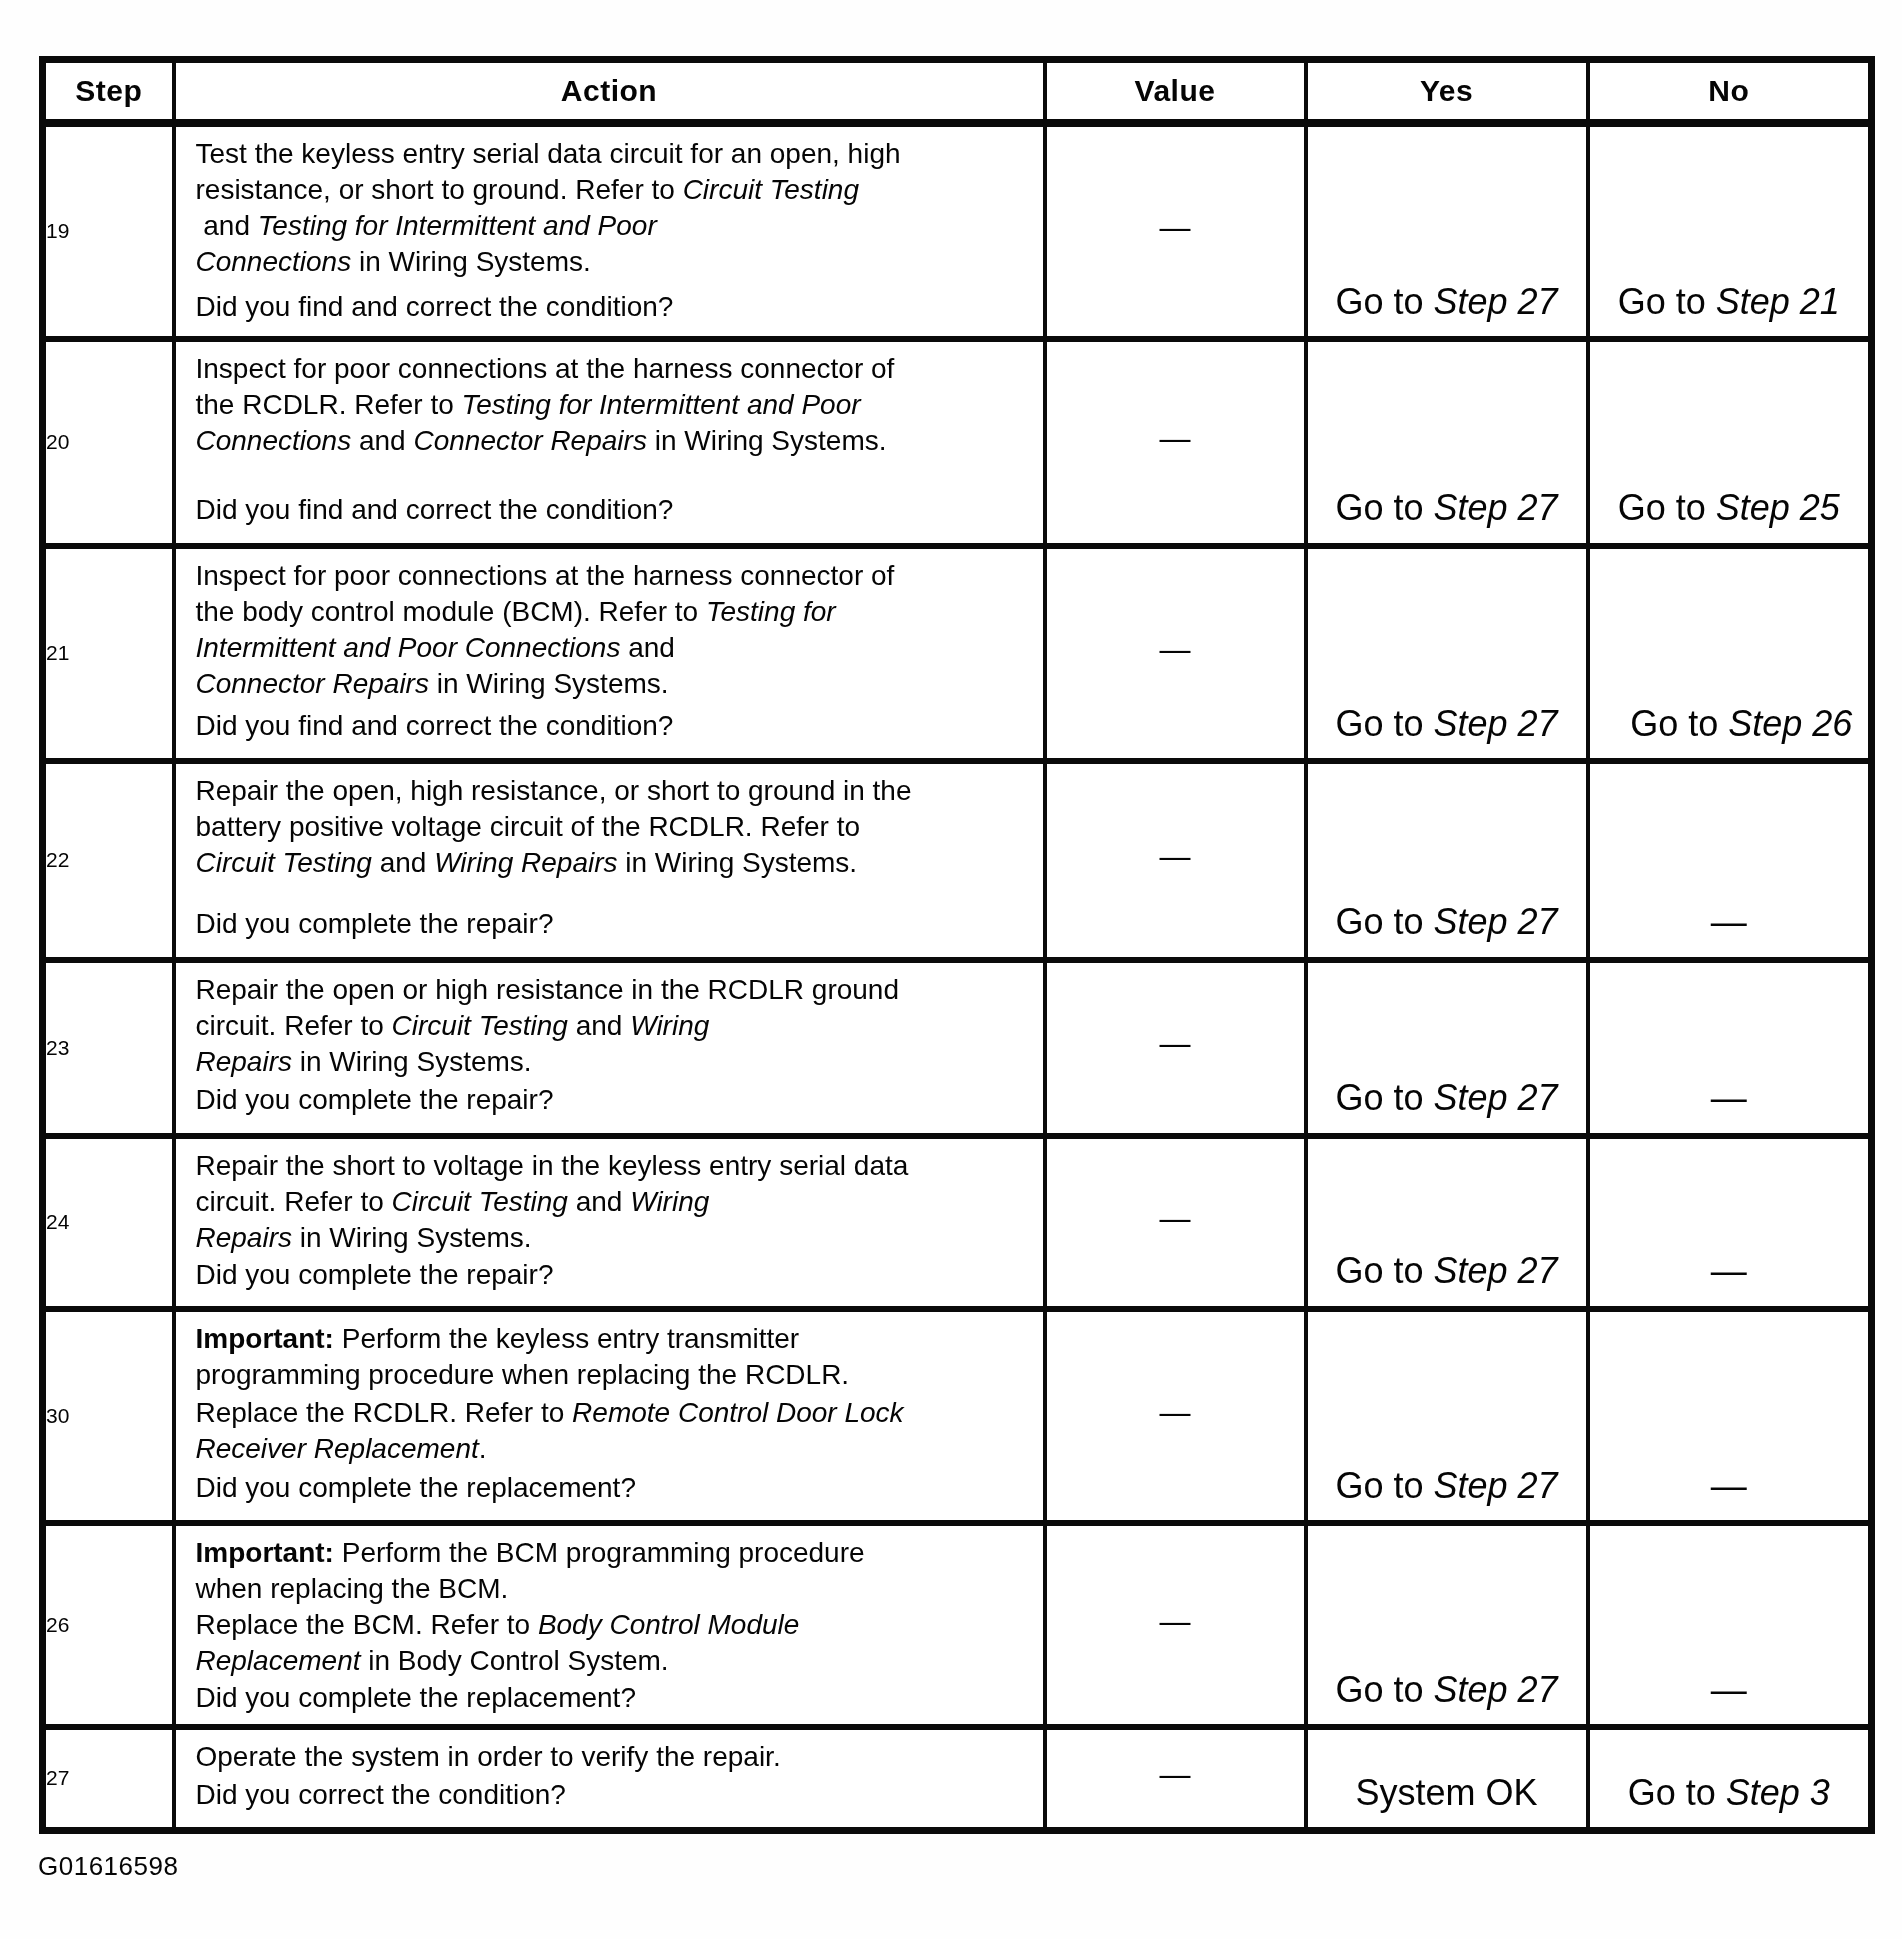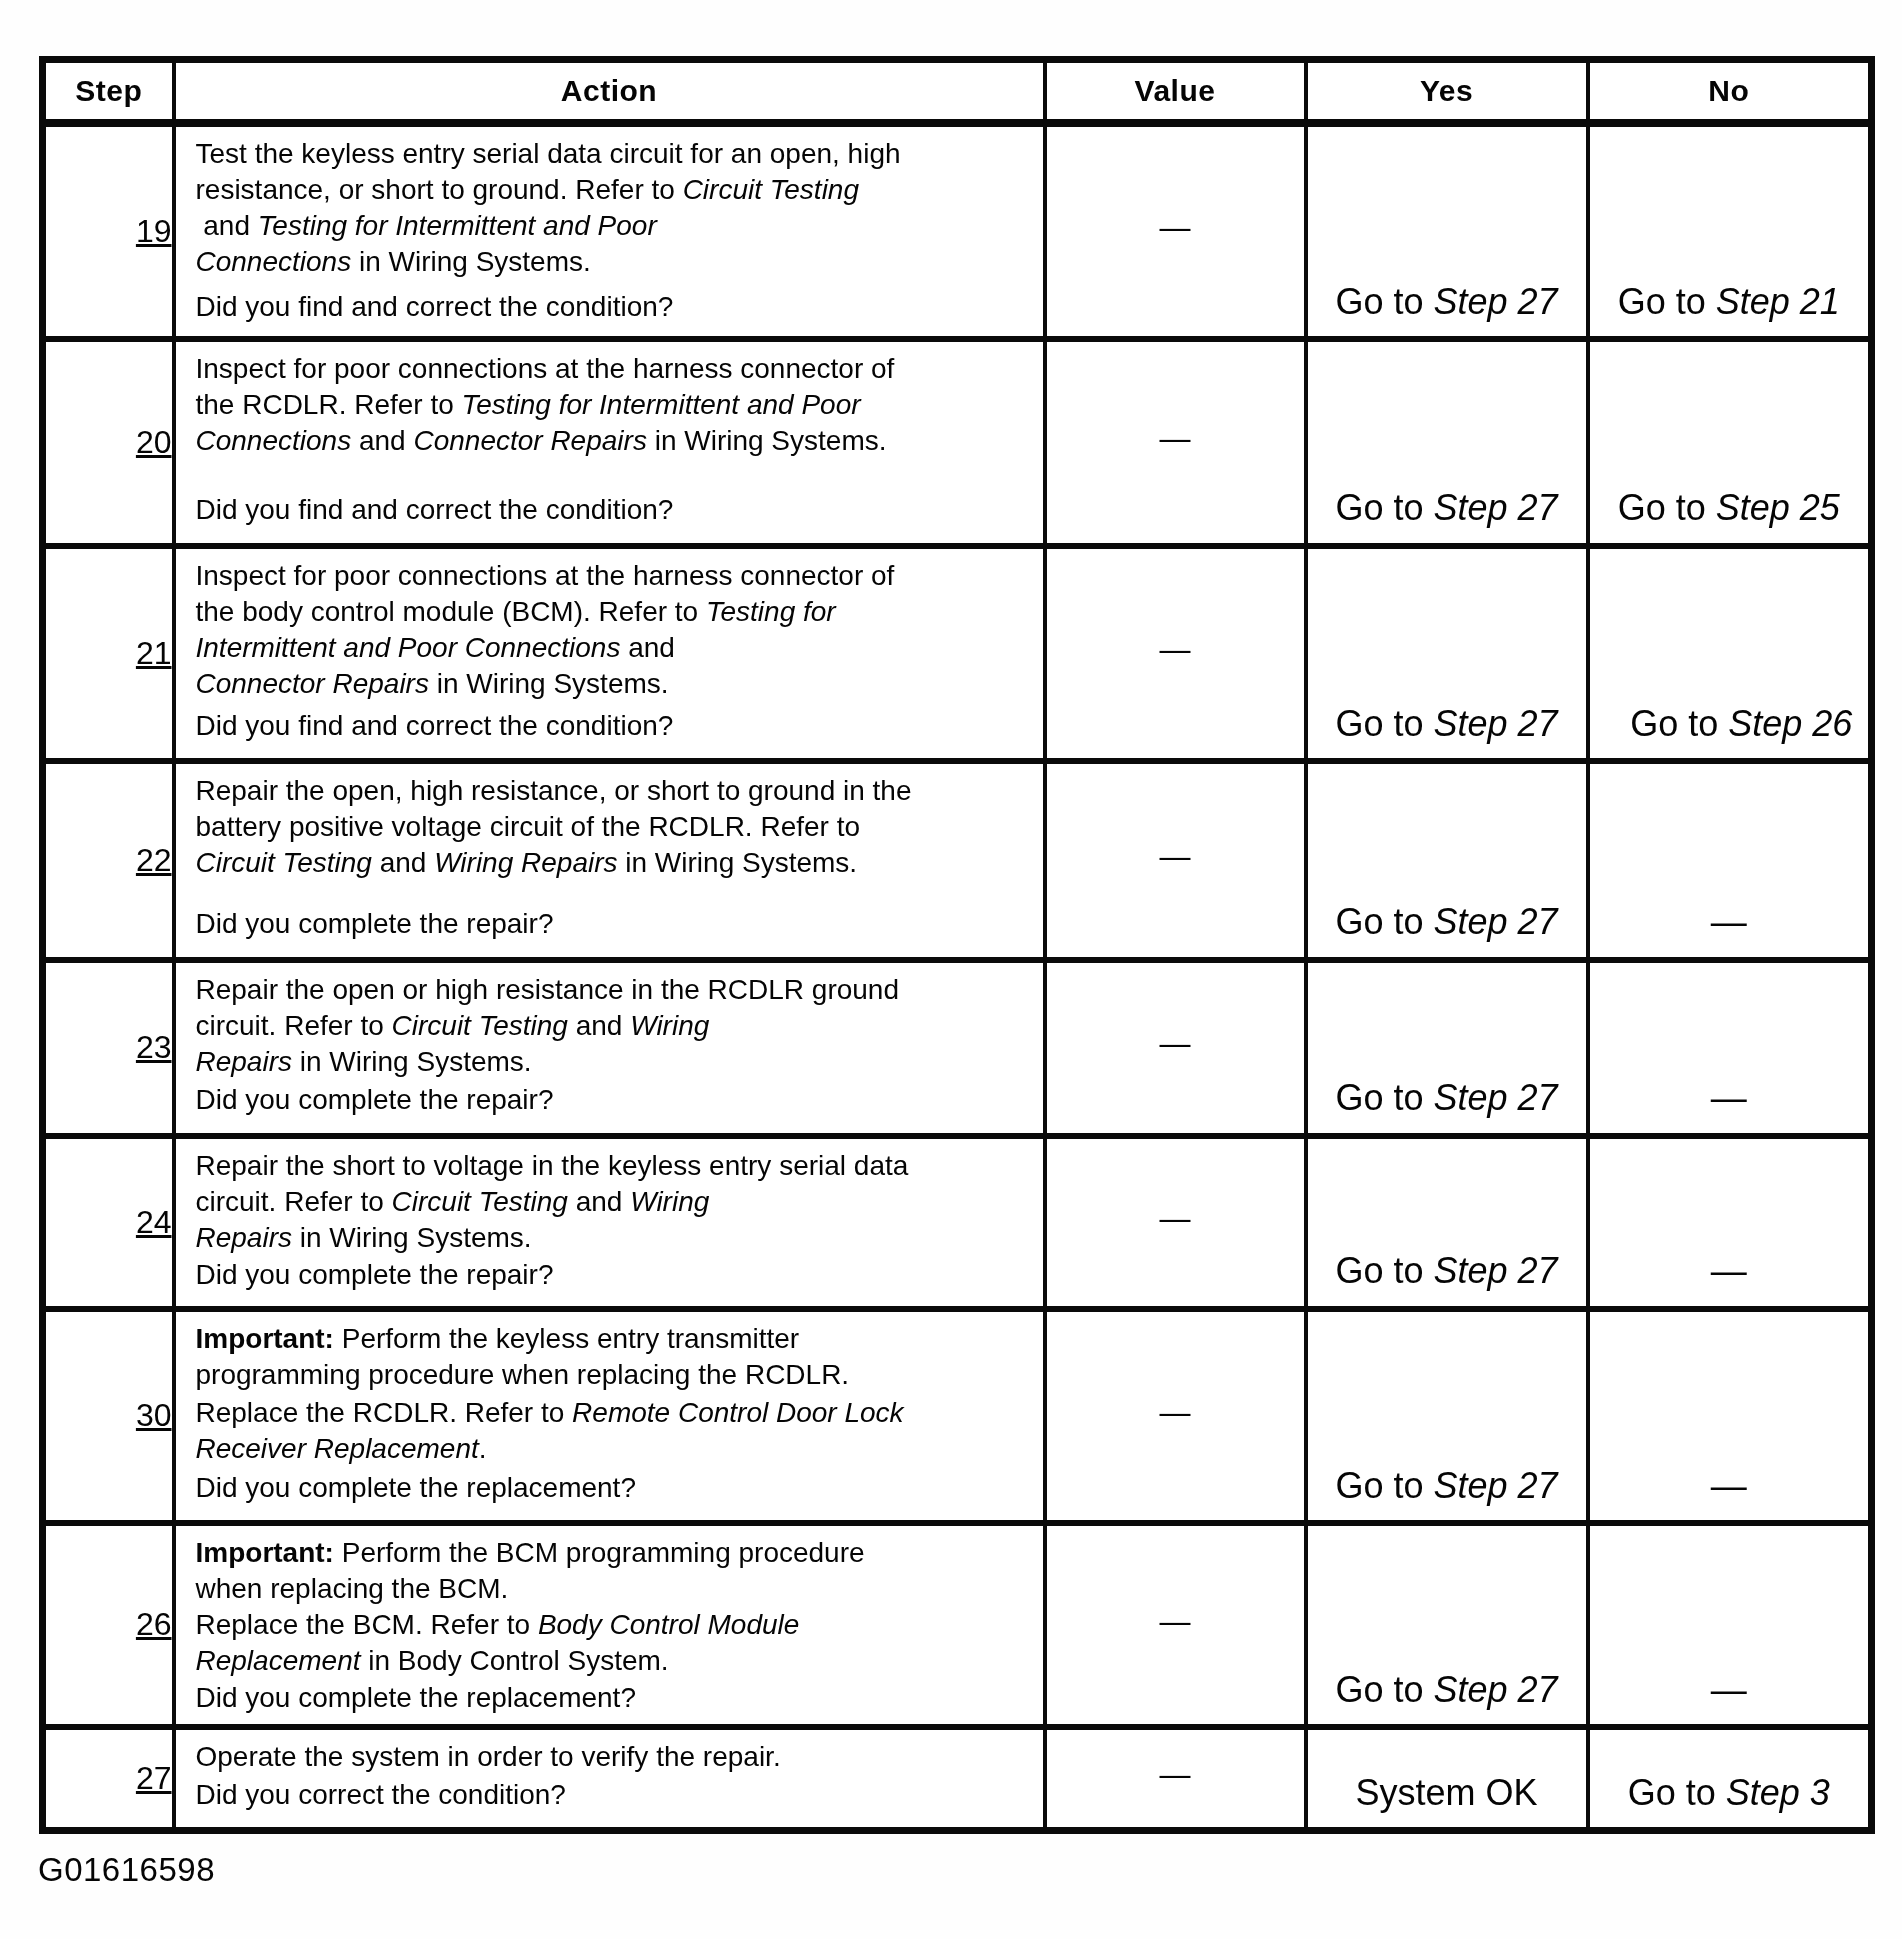--- a/index.html
+++ b/index.html
@@ -33,24 +33,23 @@
     text-align: center;
     vertical-align: middle;
     letter-spacing: 0.5px;
   }
   .diag-table td {
     border-top-width: 6.3px;
     border-bottom-width: 6.3px;
     vertical-align: top;
   }
   td.step-cell {
-    text-align: right;
+    text-align: left;
     vertical-align: middle;
-    font-size: 32px;
-    text-decoration: underline;
+    font-size: 21px;
   }
   .action-inner {
     display: flex;
     flex-direction: column;
     justify-content: space-between;
     padding: 9px 14.4px 7.2px 20px;
     font-size: 28px;
     line-height: 36px;
   }
   .line { white-space: pre-wrap; }
@@ -70,21 +69,21 @@
     font-size: 36px;
     line-height: 34px;
     text-align: center;
   }
   i { font-style: italic; }
   b { font-weight: 700; }
   .figure-id {
     position: absolute;
     left: 38px;
     top: 1851px;
-    font-size: 33px;
+    font-size: 26px;
     letter-spacing: 0.5px;
   }
 </style>
 </head>
 <body>
 
 <div class="page">
   <table class="diag-table">
     <colgroup>
       <col style="width:131px">

